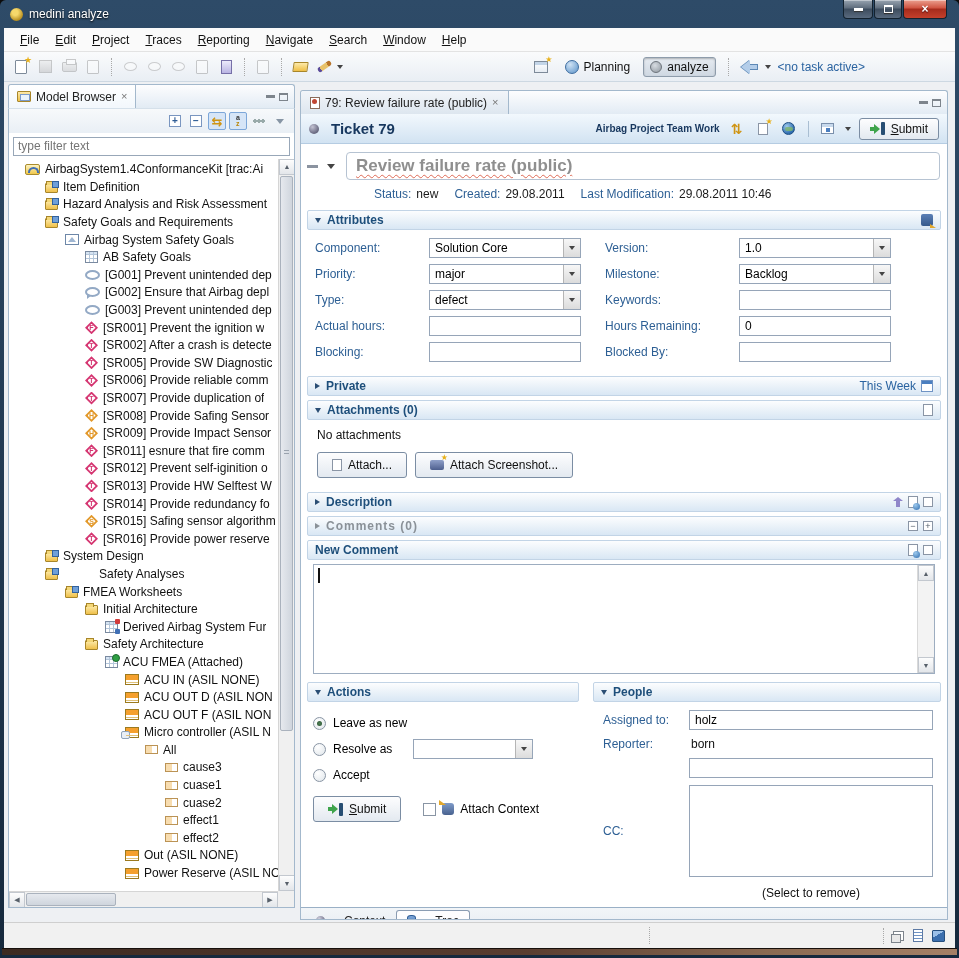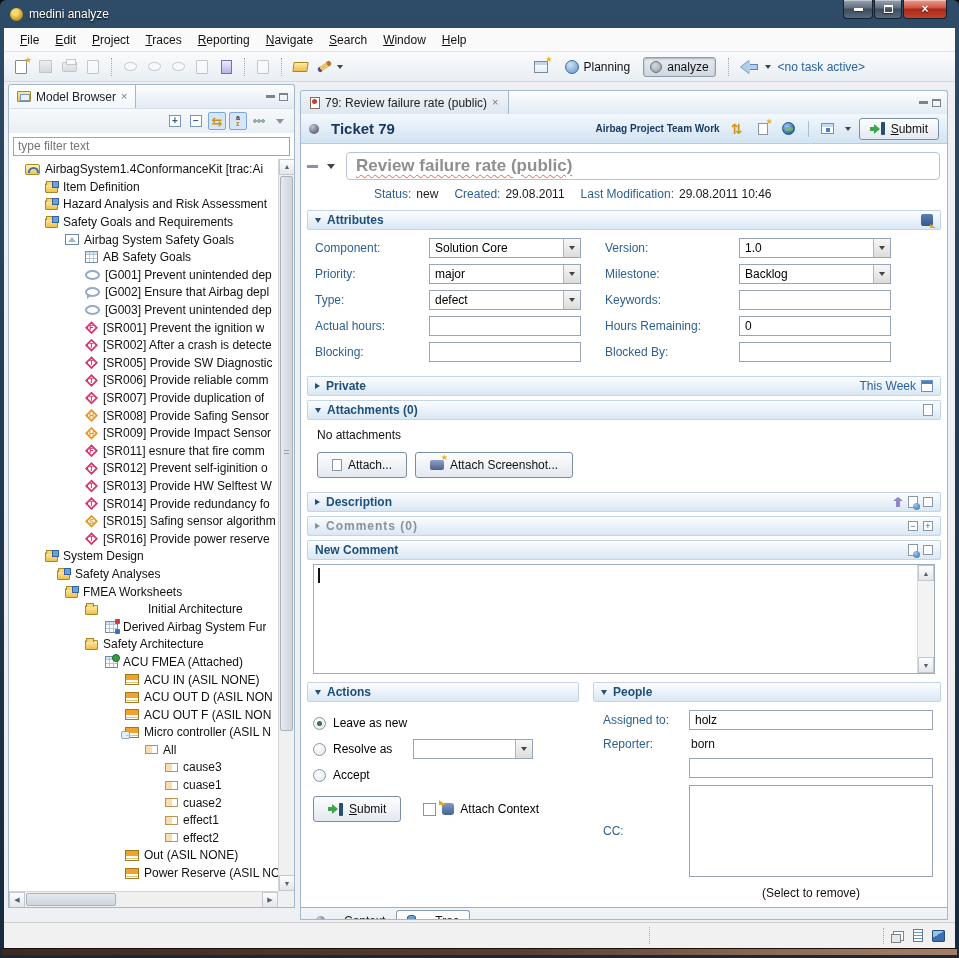--- a/index.html
+++ b/index.html
@@ -476,29 +476,29 @@
               <div class="tree-row" style="padding-left: 76px;">
                 <span class="ti ti-diamond dia-red">
                   <i class="lt">T</i>
                 </span>
                 <span class="tree-label">[SR016] Provide power reserve</span>
               </div>
               <div class="tree-row" style="padding-left: 36px;">
                 <span class="ti ti-folder-special"></span>
                 <span class="tree-label">System Design</span>
               </div>
-              <div class="tree-row" style="padding-left: 48px;">
+              <div class="tree-row" style="padding-left: 36px; gap: 36px;">
                 <span class="ti ti-folder-special"></span>
                 <span class="tree-label">Safety Analyses</span>
               </div>
               <div class="tree-row" style="padding-left: 56px;">
                 <span class="ti ti-folder-special"></span>
                 <span class="tree-label">FMEA Worksheets</span>
               </div>
-              <div class="tree-row" style="padding-left: 76px; gap: 45px;">
+              <div class="tree-row" style="padding-left: 76px;">
                 <span class="ti ti-folder-plain"></span>
                 <span class="tree-label">Initial Architecture</span>
               </div>
               <div class="tree-row" style="padding-left: 96px;">
                 <span class="ti ti-table-fr"></span>
                 <span class="tree-label">Derived Airbag System Fur</span>
               </div>
               <div class="tree-row" style="padding-left: 76px;">
                 <span class="ti ti-folder-plain"></span>
                 <span class="tree-label">Safety Architecture</span>

